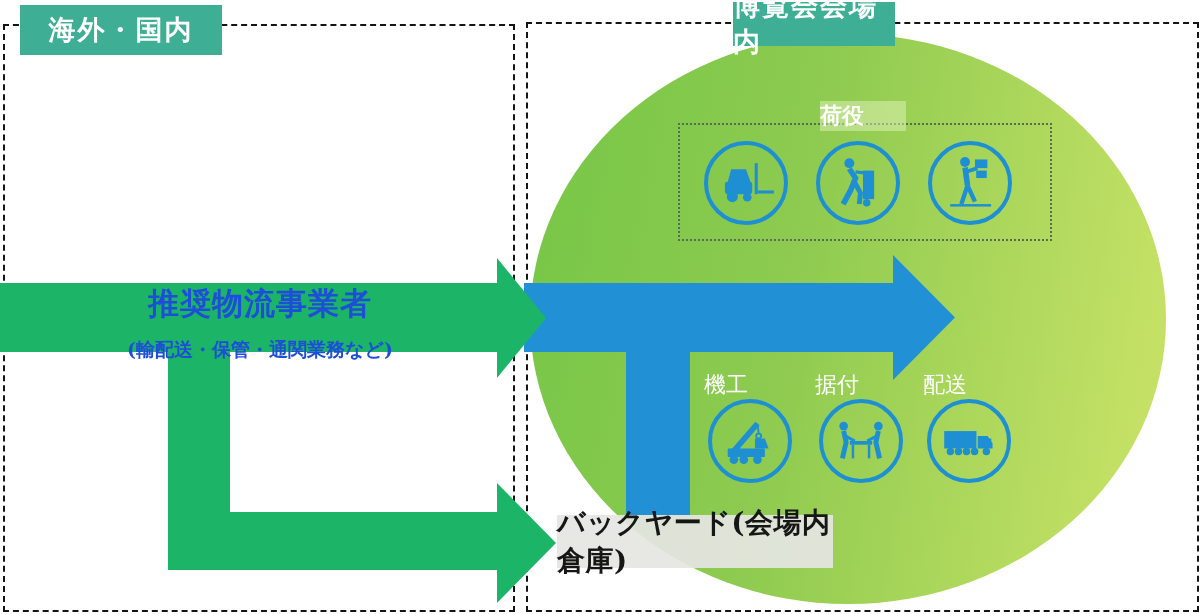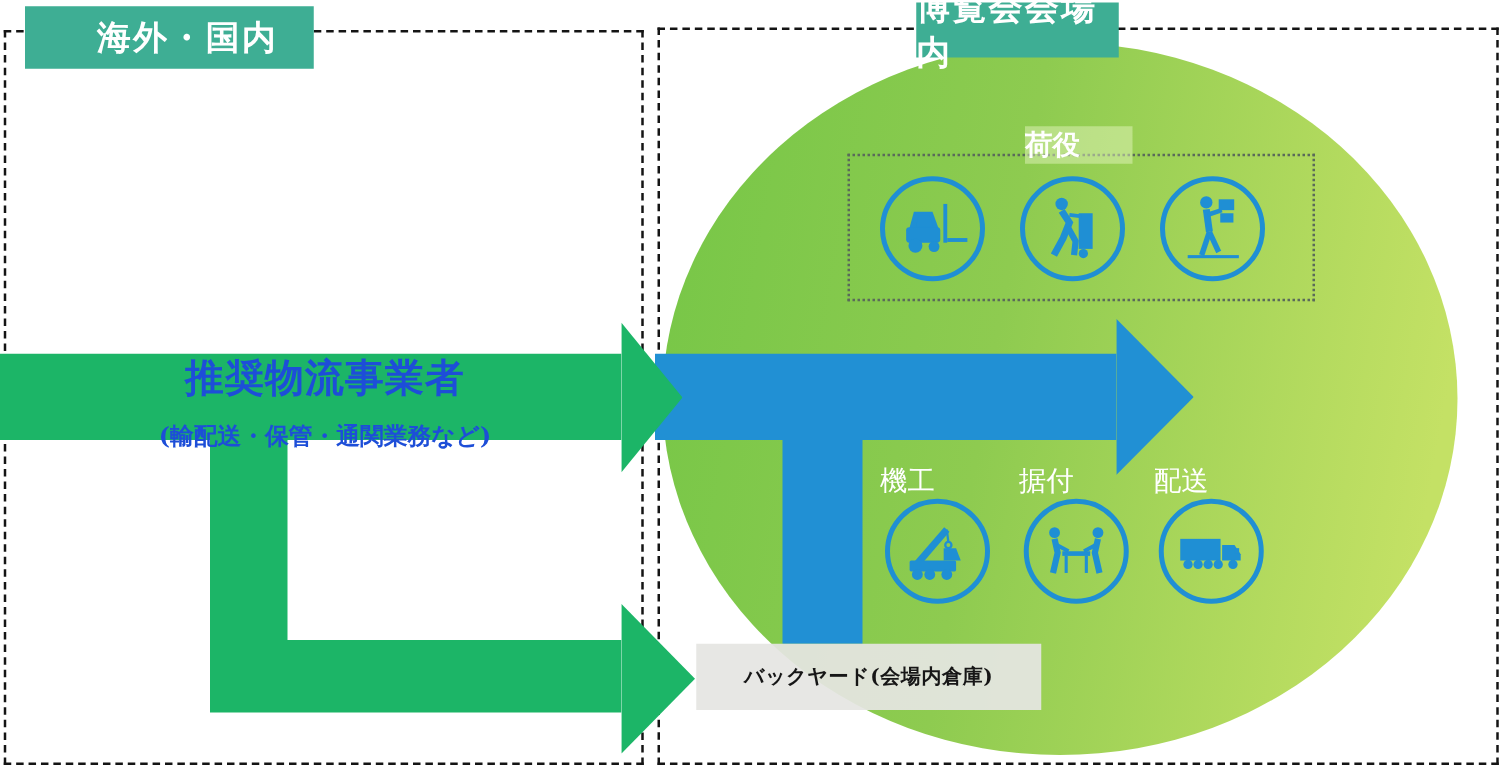--- a/index.html
+++ b/index.html
@@ -19,21 +19,21 @@
     background:linear-gradient(100deg,#79c748 6%,#8ecb50 42%,#c4e165 92%);
     z-index:5;
   }
 
   
   .badge{
     position:absolute;background:#3eae94;color:#ffffff;font-weight:700;
     display:flex;align-items:center;justify-content:center;
     font-size:27px;letter-spacing:2px;z-index:40;
   }
-  #badge-left{left:20px;top:5px;width:202px;height:50px;padding-left:29px;}
+  #badge-left{left:20px;top:5px;width:202px;height:50px;}
   #badge-right{left:733px;top:2px;width:162px;height:44px;}
 
   
   .green{background:#1cb567;}
   .blue{background:#2190d4;}
   .shape{position:absolute;z-index:30;}
   #green-main-body{left:0;top:283px;width:497px;height:69px;}
   #green-main-head{left:497px;top:258px;width:49px;height:120px;
      clip-path:polygon(0 0,100% 50%,0 100%);}
   #green-vband{left:168px;top:351px;width:62px;height:162px;z-index:29;}
@@ -81,21 +81,21 @@
     position:absolute;top:370px;width:84px;text-align:left;color:#ffffff;
     font-weight:400;font-size:22px;z-index:11;
   }
   #svc-label-1{left:704px;}
   #svc-label-2{left:815px;}
   #svc-label-3{left:923px;}
 
   
   #backyard{
     position:absolute;left:557px;top:515px;width:276px;height:53px;z-index:25;
-    background:rgba(229,229,226,0.93);color:#161616;font-weight:700;font-size:16px;
+    background:rgba(229,229,226,0.93);color:#161616;font-weight:700;font-size:28px;
     display:flex;align-items:center;justify-content:center;letter-spacing:0.5px;
   }
   .ic{fill:#1f8fd4;stroke:none;}
   .ic-line{stroke:#1f8fd4;fill:none;}
 </style>
 </head>
 <body>
 
 <div id="stage">
 

